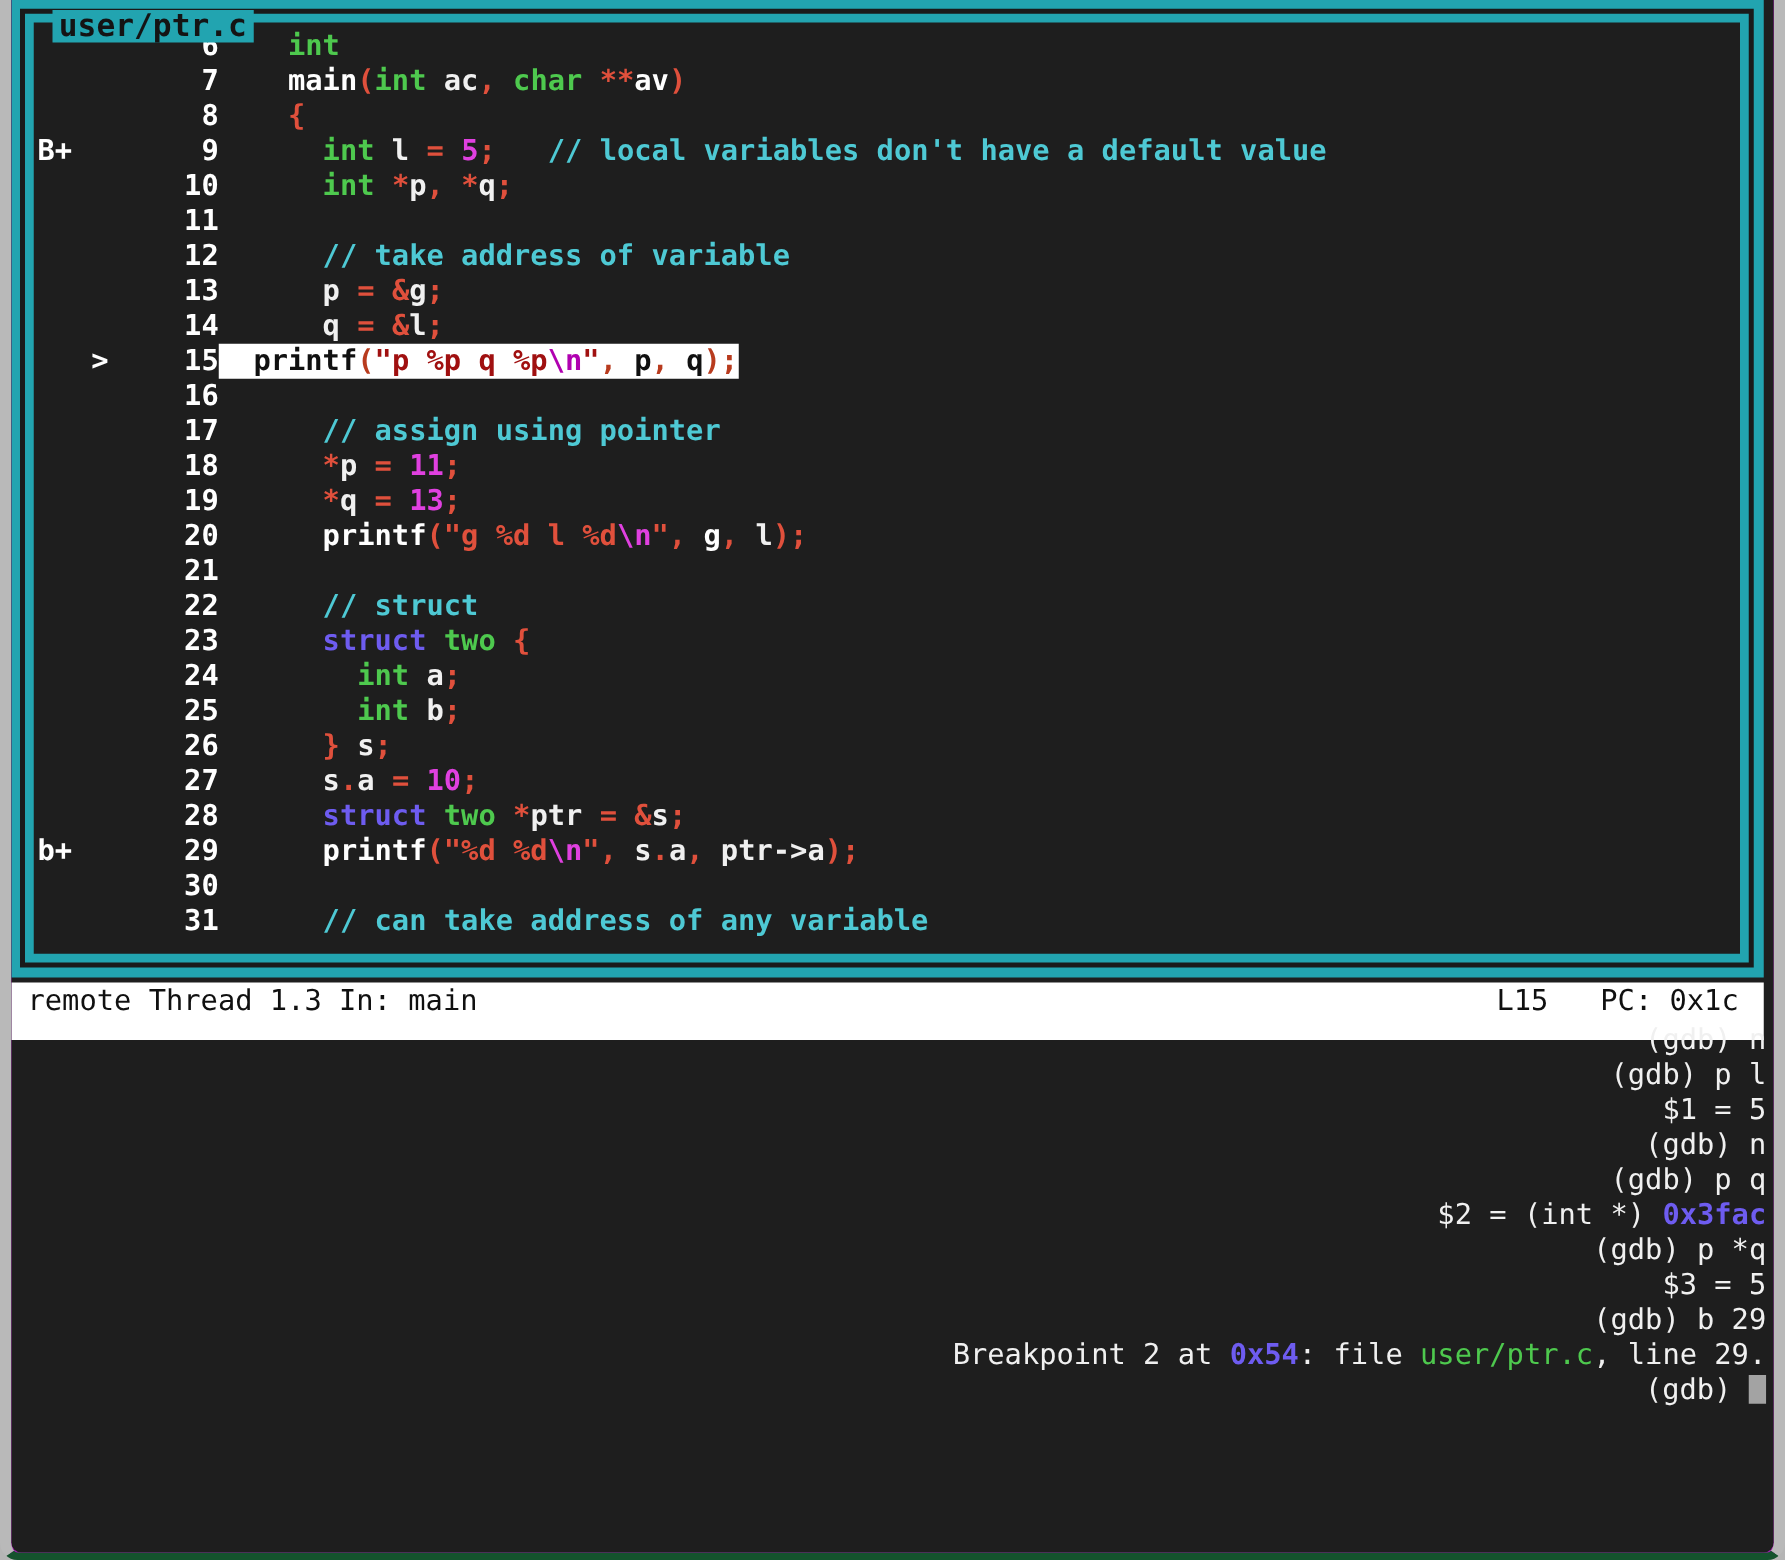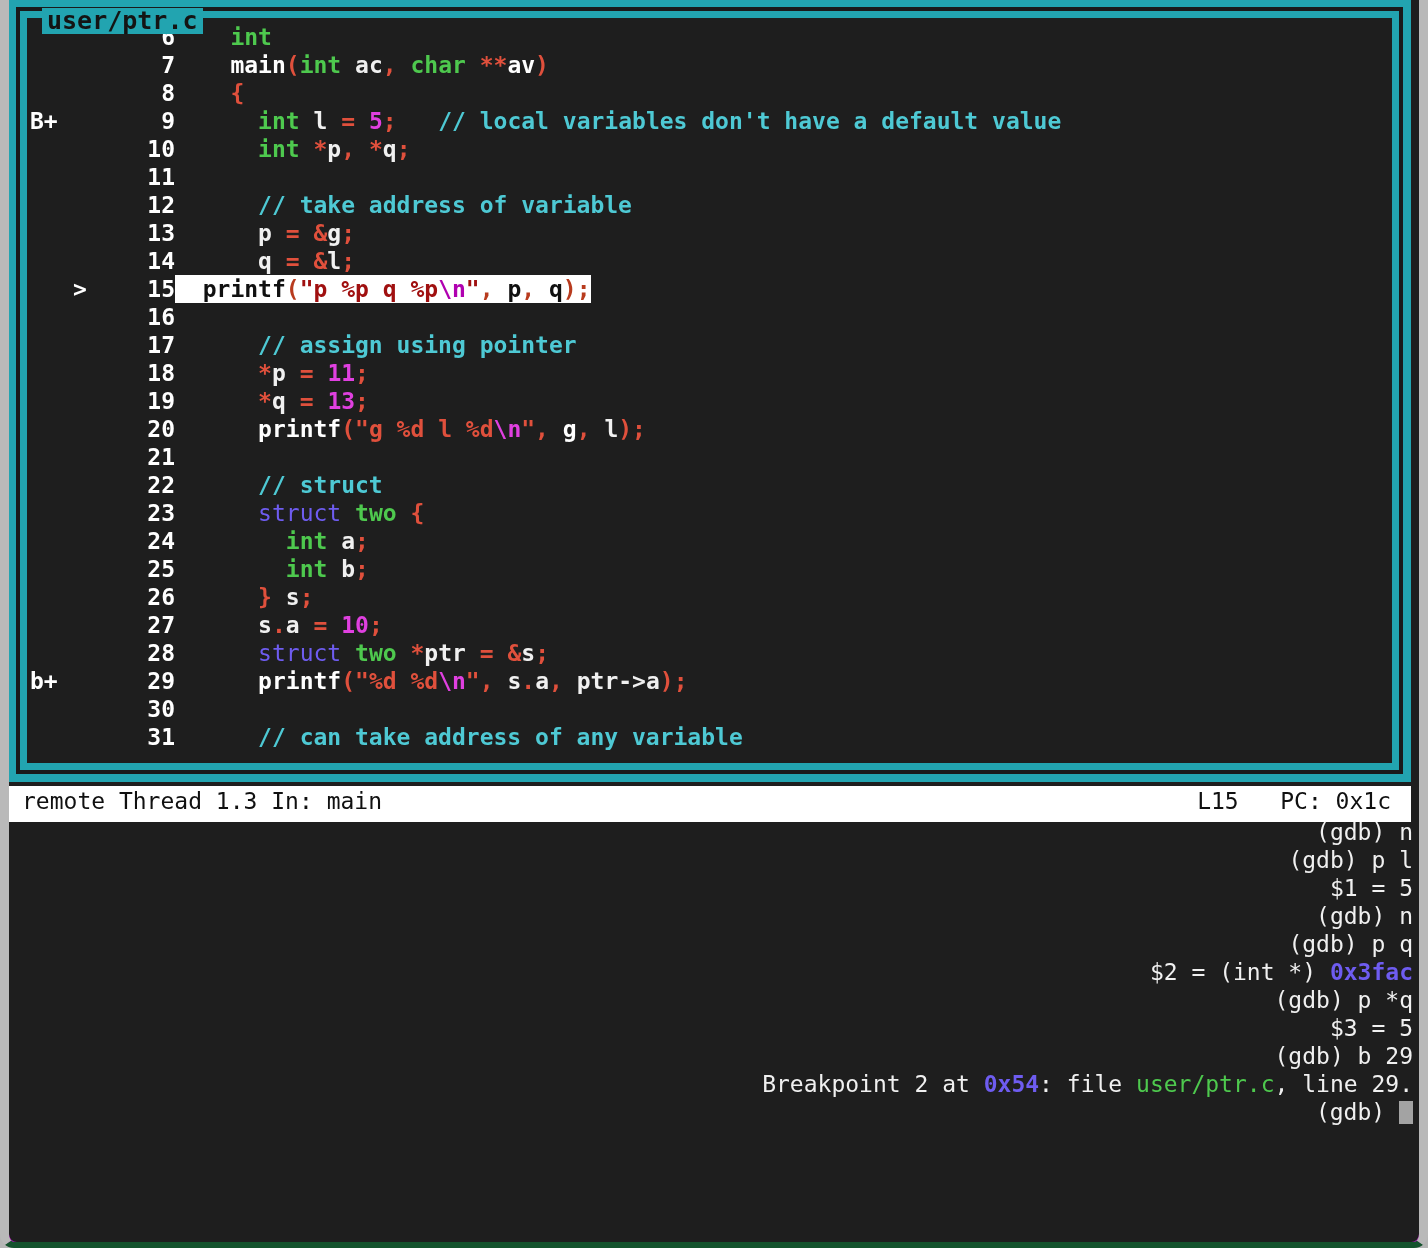--- a/index.html
+++ b/index.html
@@ -118,38 +118,38 @@
   .code-line.current .src-wrap {
     background: #ffffff;
   }
   .code-line.current .src-wrap .fn      { color: #101010; }
   .code-line.current .src-wrap .str     { color: #a01010; }
   .code-line.current .src-wrap .esc     { color: #b000b0; }
   .code-line.current .src-wrap .op      { color: #b83b1e; }
   .code-line.current .src-wrap .plain   { color: #101010; }
 
   
-  .kw    { color: #6e5cf0; font-weight: normal; }
+  .kw    { color: #6e5cf0; font-weight: bold; }
   .typ   { color: #4ec94e; }
   .fn    { color: #ffffff; font-weight: bold; }
   .str   { color: #e0503c; }
   .esc   { color: #e040e0; }
   .num   { color: #e040e0; }
   .op    { color: #e0503c; }
   .cmt   { color: #4ec9d4; }
   .plain { color: #f0f0f0; }
   .src-wrap { display: inline-block; padding: 0; }
 
   
   #status-bar {
     position: absolute;
     left: 0px;
     top: 786px;
     width: 1402px;
-    height: 36px;
+    height: 46px;
     background: #ffffff;
     color: #101010;
     font-size: 23px;
     line-height: 30px;
     white-space: pre;
     font-weight: normal;
     overflow: hidden;
   }
   #status-left {
     position: absolute;

